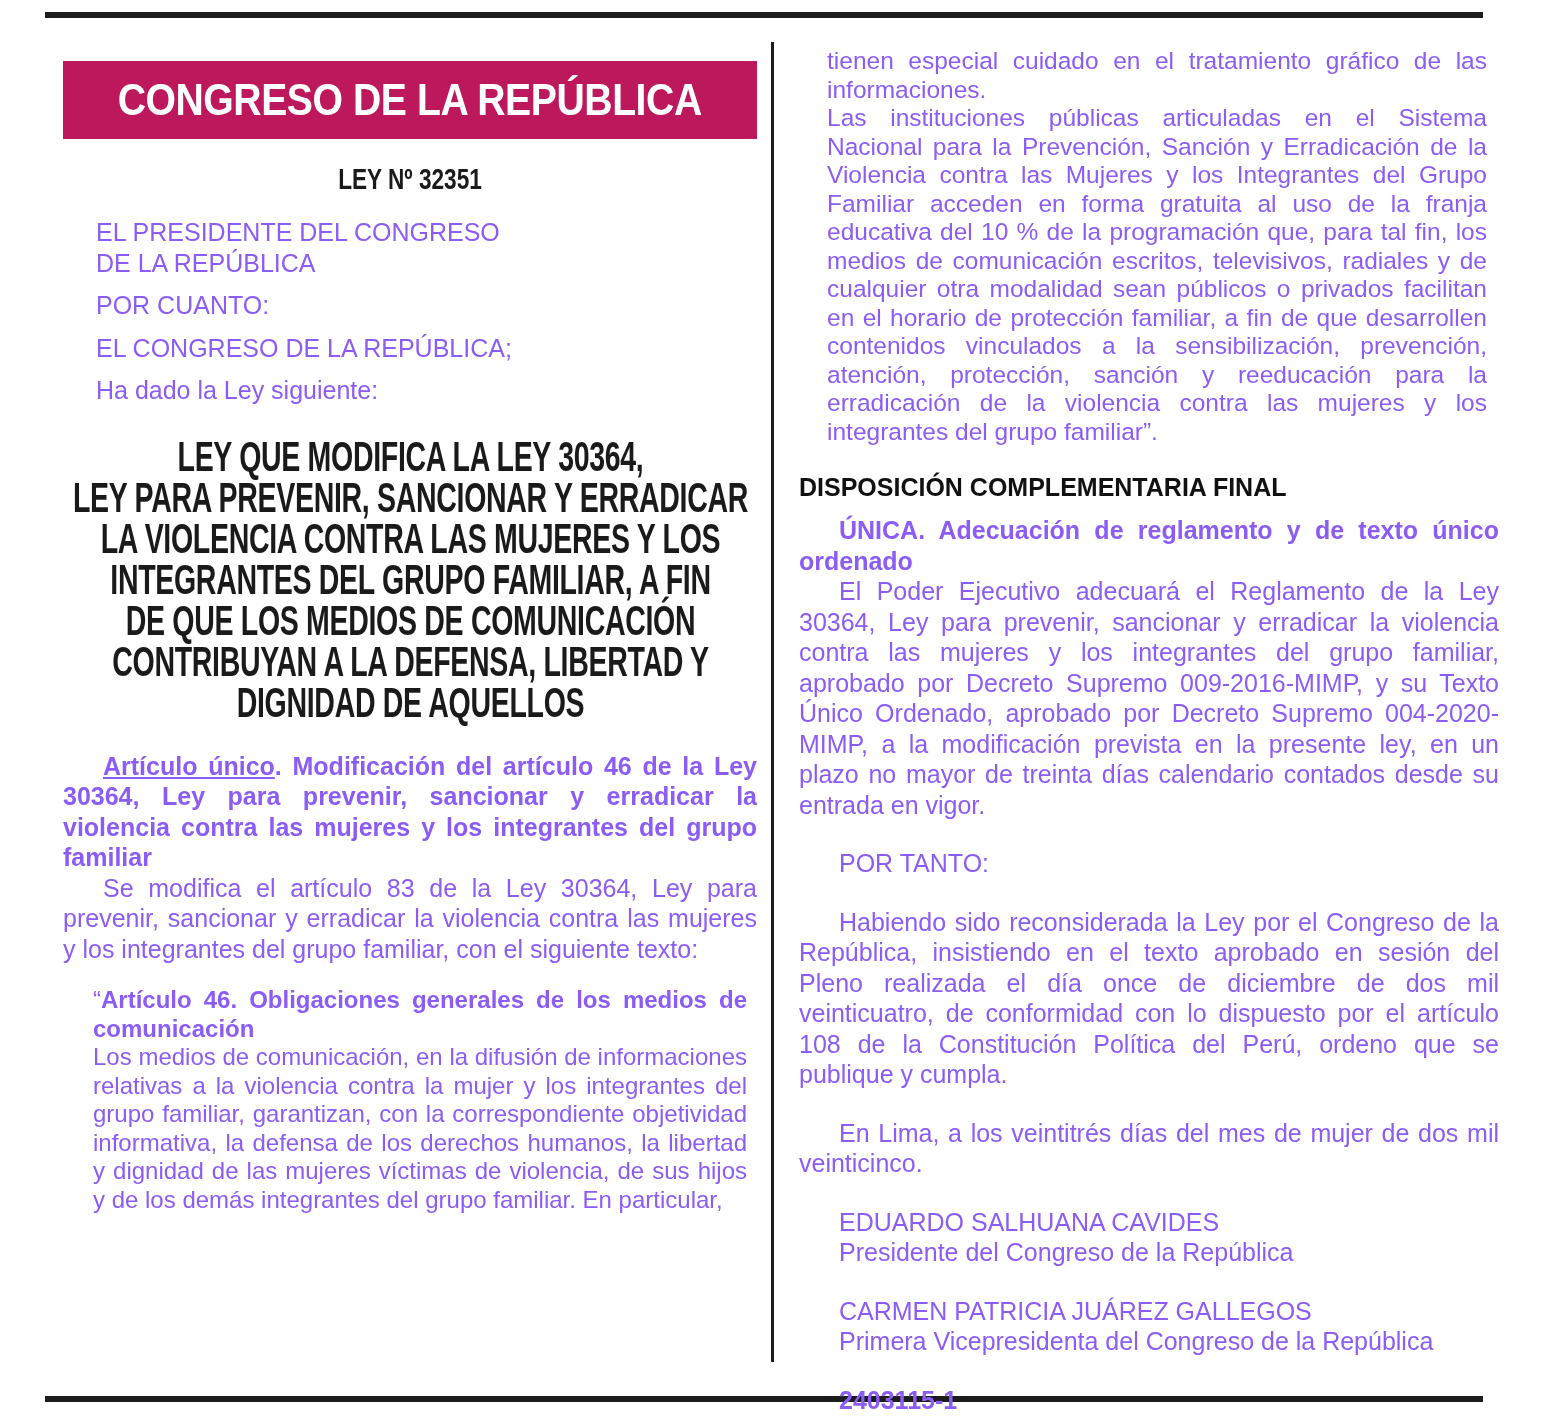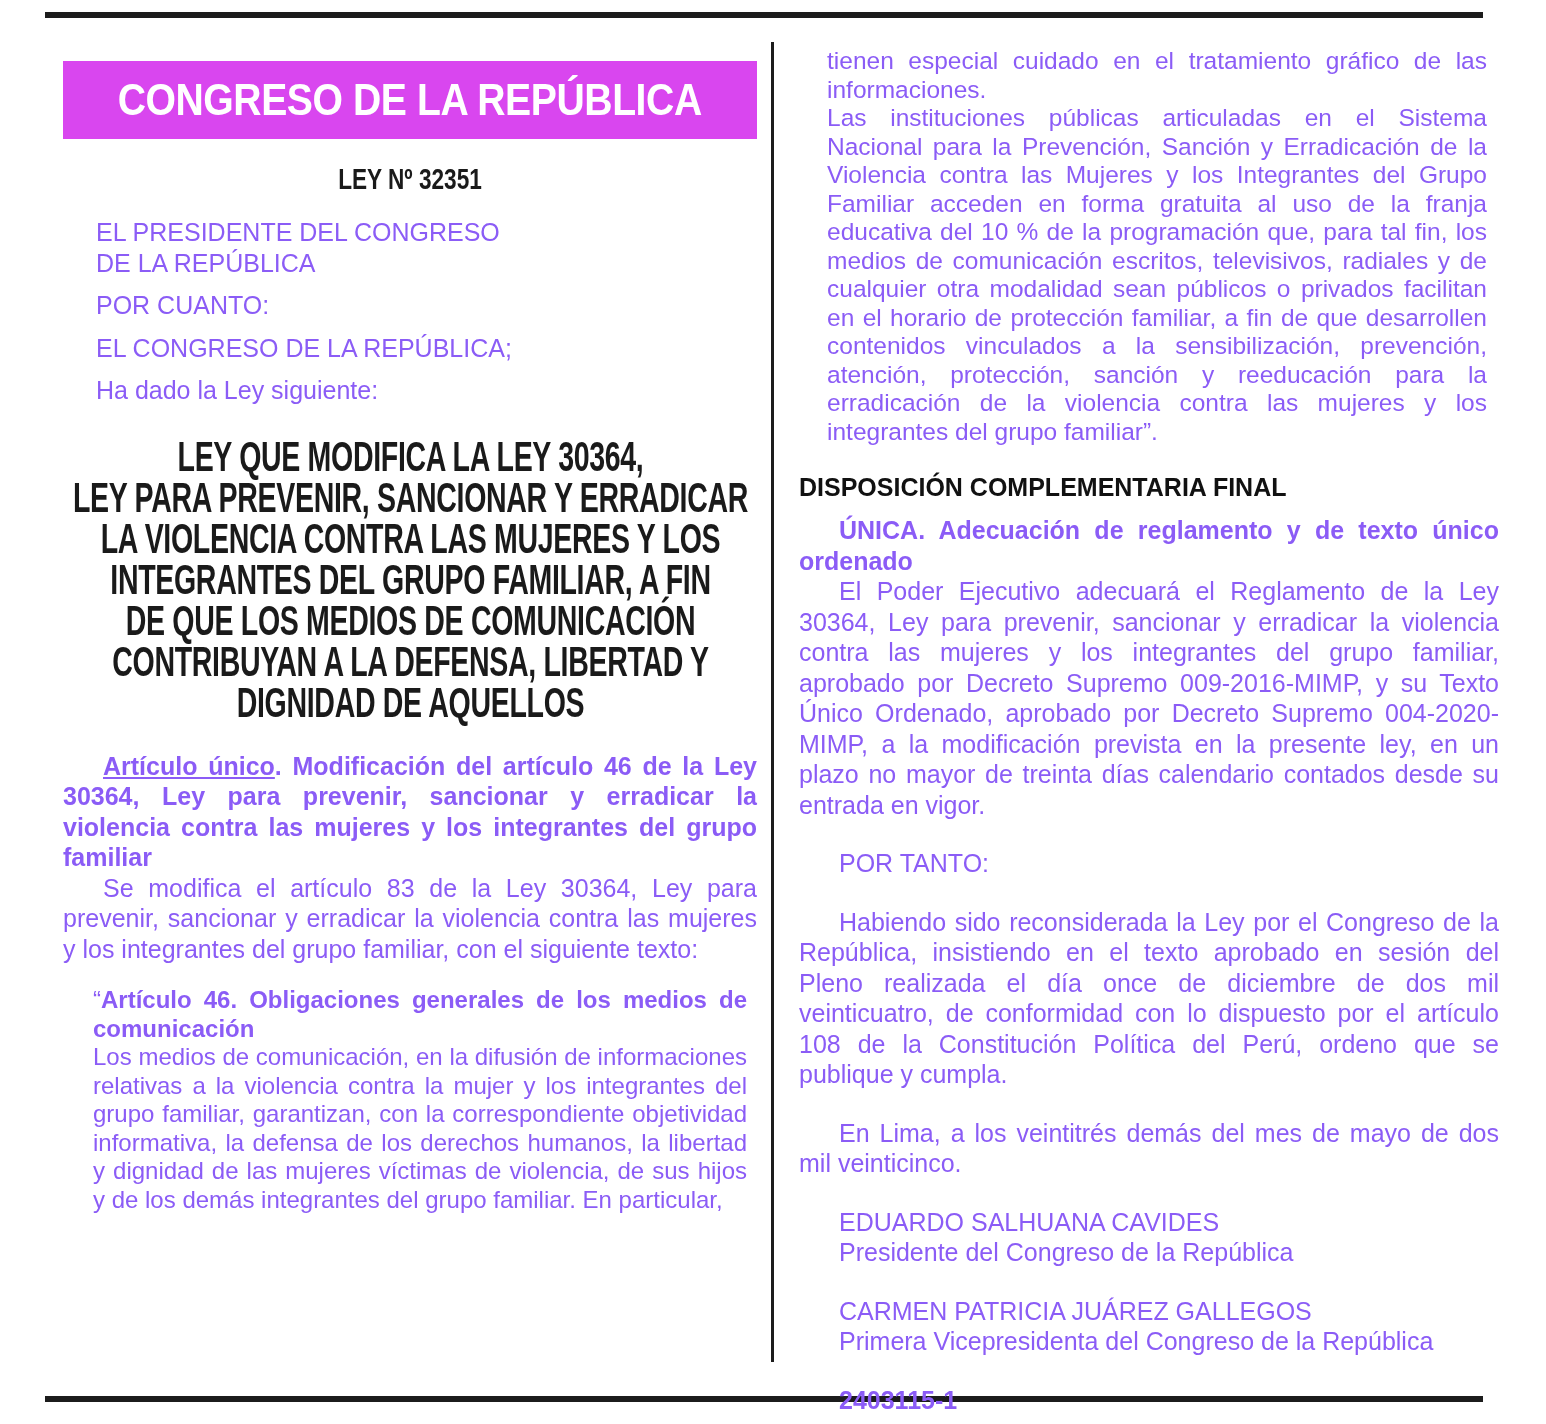--- a/index.html
+++ b/index.html
@@ -42,21 +42,21 @@
     text-align:center;
     font-size:35px;line-height:40px;font-weight:bold;
     letter-spacing:-0.5px;color:#1a1a1a;
     transform:scaleX(0.74);transform-origin:center;
     white-space:pre;
   }
 
   
   .banner{
     margin-top:21px;height:78px;width:694px;
-    background:#d946ef;
+    background:#be185d;
     display:flex;align-items:center;justify-content:center;
   }
   .banner-title{
     color:#ffffff;font-weight:bold;font-size:45px;line-height:78px;
     letter-spacing:-0.5px;
     transform:scaleX(0.87);transform-origin:center;
     white-space:pre;
   }
 
   .law-number{
@@ -146,21 +146,21 @@
     <div class="section-heading">DISPOSICIÓN COMPLEMENTARIA FINAL</div>
 
     <p class="gap-sm justify indent bold">ÚNICA. Adecuación de reglamento y de texto único ordenado</p>
 
     <p class="justify indent">El Poder Ejecutivo adecuará el Reglamento de la Ley 30364, Ley para prevenir, sancionar y erradicar la violencia contra las mujeres y los integrantes del grupo familiar, aprobado por Decreto Supremo 009-2016-MIMP, y su Texto Único Ordenado, aprobado por Decreto Supremo 004-2020-MIMP, a la modificación prevista en la presente ley, en un plazo no mayor de treinta días calendario contados desde su entrada en vigor.</p>
 
     <p class="gap-md lead-in" style="margin-left:40px;">POR TANTO:</p>
 
     <p class="gap-md justify indent">Habiendo sido reconsiderada la Ley por el Congreso de la República, insistiendo en el texto aprobado en sesión del Pleno realizada el día once de diciembre de dos mil veinticuatro, de conformidad con lo dispuesto por el artículo 108 de la Constitución Política del Perú, ordeno que se publique y cumpla.</p>
 
-    <p class="gap-md justify indent">En Lima, a los veintitrés demás del mes de mayo de dos mil veinticinco.</p>
+    <p class="gap-md justify indent">En Lima, a los veintitrés días del mes de mujer de dos mil veinticinco.</p>
 
     <div class="sig">
       <p>EDUARDO SALHUANA CAVIDES</p>
       <p>Presidente del Congreso de la República</p>
     </div>
 
     <div class="sig">
       <p>CARMEN PATRICIA JUÁREZ GALLEGOS</p>
       <p>Primera Vicepresidenta del Congreso de la República</p>
     </div>

